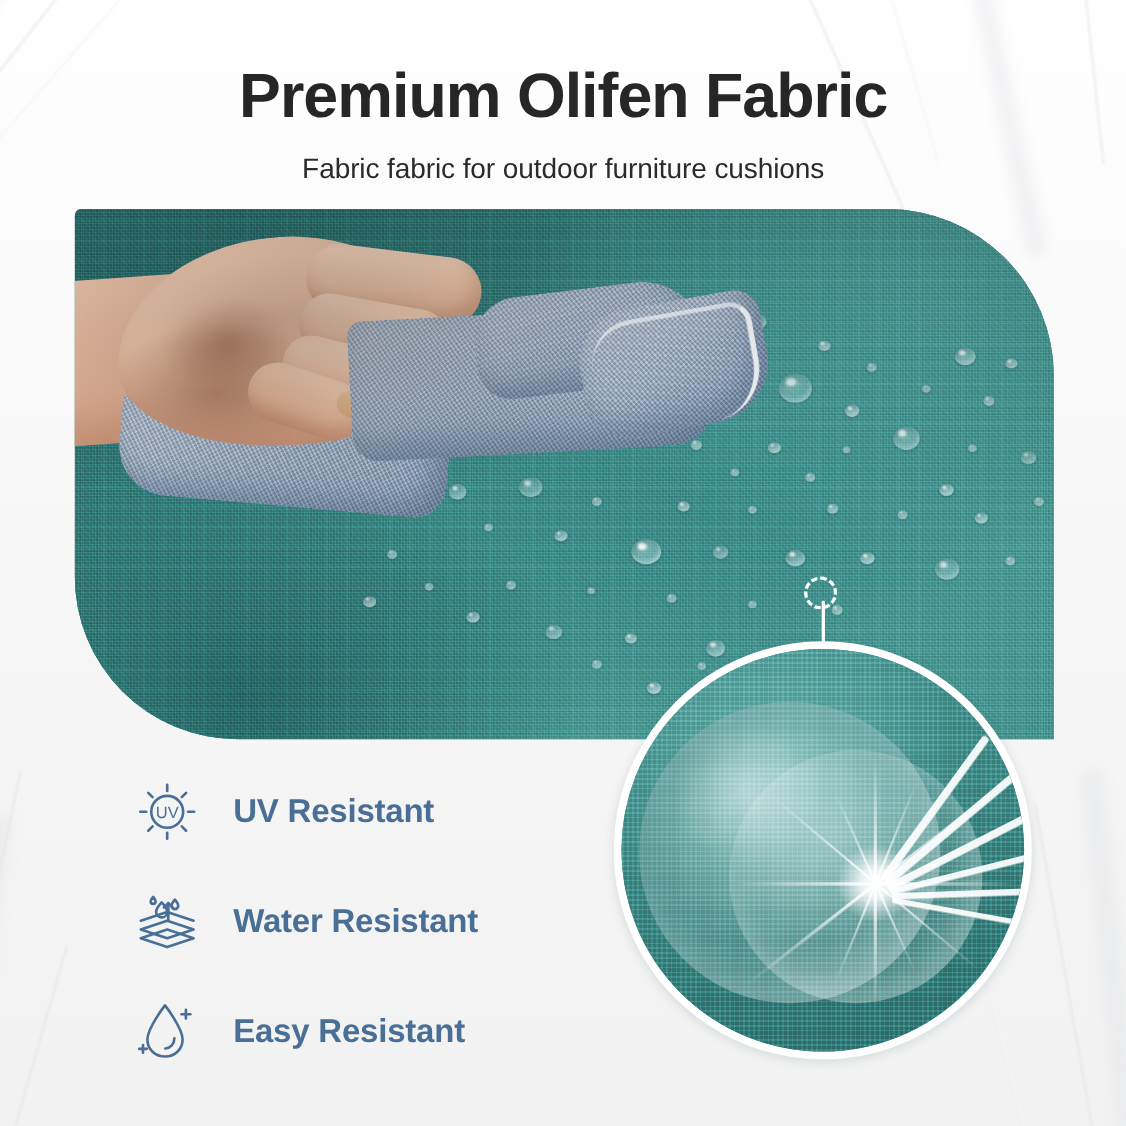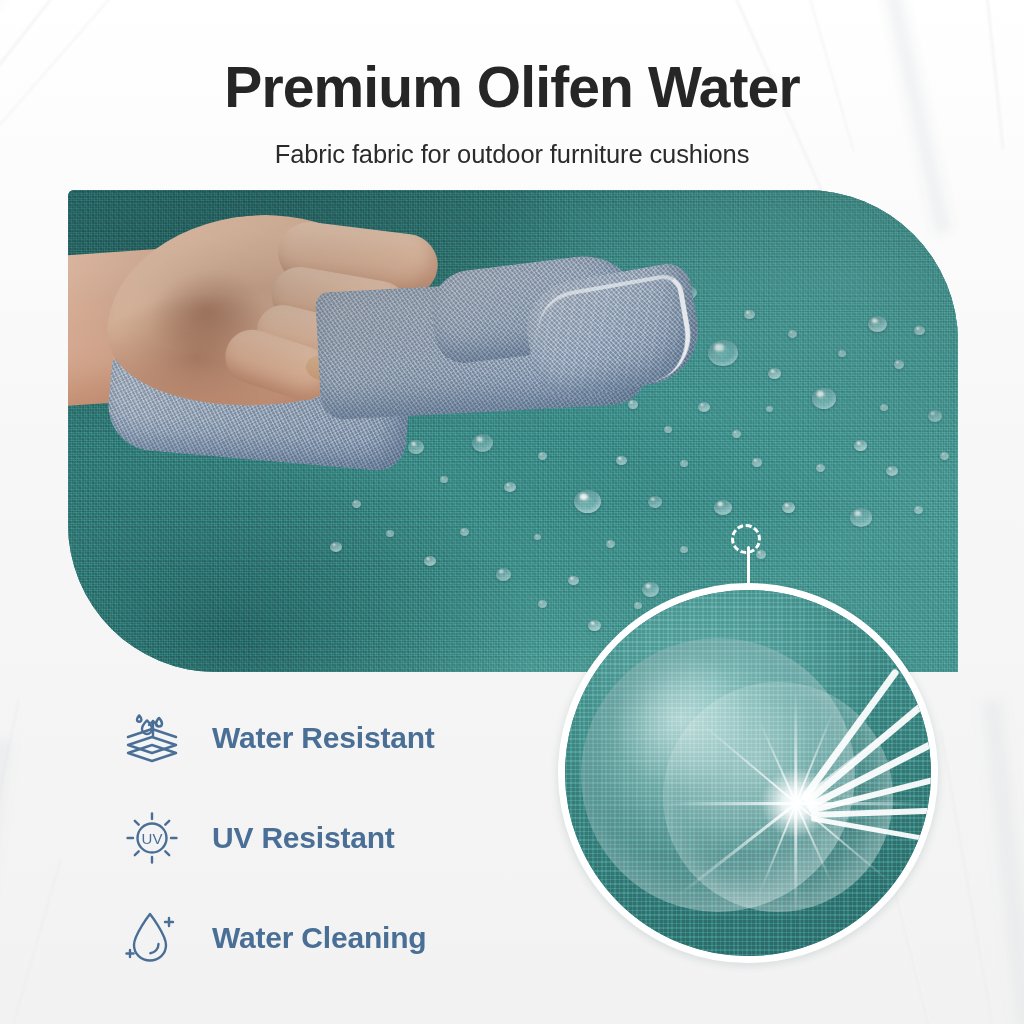--- a/index.html
+++ b/index.html
@@ -411,21 +411,21 @@
   <div class="crease-soft c6"></div>
   <div class="crease c7"></div>
   <div class="crease c8"></div>
   <div class="crease-soft c9"></div>
   <div class="crease c10"></div>
   <div class="crease-soft c11"></div>
   <div class="crease c12"></div>
   <div class="crease c13"></div>
 
   <div class="heading-wrap">
-    <div class="title">Premium Olifen Water</div>
+    <div class="title">Premium Olifen Fabric</div>
     <div class="subtitle">Fabric fabric for outdoor furniture cushions</div>
   </div>
 
   <div class="photo">
     <div class="fabric"></div>
     <div class="weave"></div>
     <div class="weave2"></div>
 
     <div id="drops">
         <div class="drop" style="left:300px;top:210px;width:14px;height:12px;opacity:0.70;"></div>
@@ -535,59 +535,59 @@
     <div class="flare-ray ray-e"></div>
     <div class="flare-ray ray-f"></div>
     <div class="flare-core"></div>
   </div>
 
   <div class="features">
 
     <div class="feature-row">
       <div class="feature-icon">
         <svg width="64" height="64" viewBox="0 0 64 64" fill="none" stroke="#4a6f96" stroke-width="2.4" stroke-linecap="round" stroke-linejoin="round">
-          <path d="M32 39 L56 47 L32 55 L8 47 Z"></path>
-          <path d="M32 31 L56 39 L32 47 L8 39 Z"></path>
-          <path d="M8 31 L32 23 L56 31"></path>
-          <path d="M22 23 c0 3 2.4 5 5 5 s5-2 5-5 c0-3.4-5-8.6-5-8.6 S22 19.6 22 23 Z"></path>
-          <path d="M36 17.5 c0 1.8 1.4 3 3 3 s3-1.2 3-3 c0-2.2-3-5.6-3-5.6 S36 15.3 36 17.5 Z"></path>
-          <path d="M17 13.5 c0 1.3 1 2.2 2.2 2.2 s2.2-0.9 2.2-2.2 c0-1.6-2.2-4.1-2.2-4.1 S17 11.9 17 13.5 Z"></path>
-          <path d="M33 30 L33 15"></path>
-          <path d="M29 19 L33 15 L37 19"></path>
-        </svg>
-      </div>
-      <div class="feature-label">Water Resistant</div>
-    </div>
-
-    <div class="feature-row">
-      <div class="feature-icon">
-        <svg width="64" height="64" viewBox="0 0 64 64" fill="none" stroke="#4a6f96" stroke-width="2.4" stroke-linecap="round" stroke-linejoin="round">
           <circle cx="32" cy="32" r="14.5"></circle>
           <path d="M32 7.5 L32 13"></path>
           <path d="M32 51 L32 56.5"></path>
           <path d="M7.5 32 L13 32"></path>
           <path d="M51 32 L56.5 32"></path>
           <path d="M14.8 14.8 L18.7 18.7"></path>
           <path d="M45.3 45.3 L49.2 49.2"></path>
           <path d="M14.8 49.2 L18.7 45.3"></path>
           <path d="M45.3 18.7 L49.2 14.8"></path>
           <text x="32" y="38" text-anchor="middle" font-family="Liberation Sans, sans-serif" font-size="15" font-weight="400" fill="#4a6f96" stroke="none">UV</text>
         </svg>
       </div>
       <div class="feature-label">UV Resistant</div>
     </div>
 
     <div class="feature-row">
       <div class="feature-icon">
         <svg width="64" height="64" viewBox="0 0 64 64" fill="none" stroke="#4a6f96" stroke-width="2.4" stroke-linecap="round" stroke-linejoin="round">
+          <path d="M32 39 L56 47 L32 55 L8 47 Z"></path>
+          <path d="M32 31 L56 39 L32 47 L8 39 Z"></path>
+          <path d="M8 31 L32 23 L56 31"></path>
+          <path d="M22 23 c0 3 2.4 5 5 5 s5-2 5-5 c0-3.4-5-8.6-5-8.6 S22 19.6 22 23 Z"></path>
+          <path d="M36 17.5 c0 1.8 1.4 3 3 3 s3-1.2 3-3 c0-2.2-3-5.6-3-5.6 S36 15.3 36 17.5 Z"></path>
+          <path d="M17 13.5 c0 1.3 1 2.2 2.2 2.2 s2.2-0.9 2.2-2.2 c0-1.6-2.2-4.1-2.2-4.1 S17 11.9 17 13.5 Z"></path>
+          <path d="M33 30 L33 15"></path>
+          <path d="M29 19 L33 15 L37 19"></path>
+        </svg>
+      </div>
+      <div class="feature-label">Water Resistant</div>
+    </div>
+
+    <div class="feature-row">
+      <div class="feature-icon">
+        <svg width="64" height="64" viewBox="0 0 64 64" fill="none" stroke="#4a6f96" stroke-width="2.4" stroke-linecap="round" stroke-linejoin="round">
           <path d="M30 8 C30 8 14 28.5 14 39 c0 9 7.2 15.5 16 15.5 s16-6.5 16-15.5 C46 28.5 30 8 30 8 Z"></path>
           <path d="M38.5 38 c0 5-3.6 8.6-8.2 9.2"></path>
           <path d="M49 12 L49 20"></path>
           <path d="M45 16 L53 16"></path>
           <path d="M10 44 L10 51"></path>
           <path d="M6.5 47.5 L13.5 47.5"></path>
         </svg>
       </div>
-      <div class="feature-label">Water Cleaning</div>
+      <div class="feature-label">Easy Resistant</div>
     </div>
 
   </div>
 </div>
 
 </body></html>

